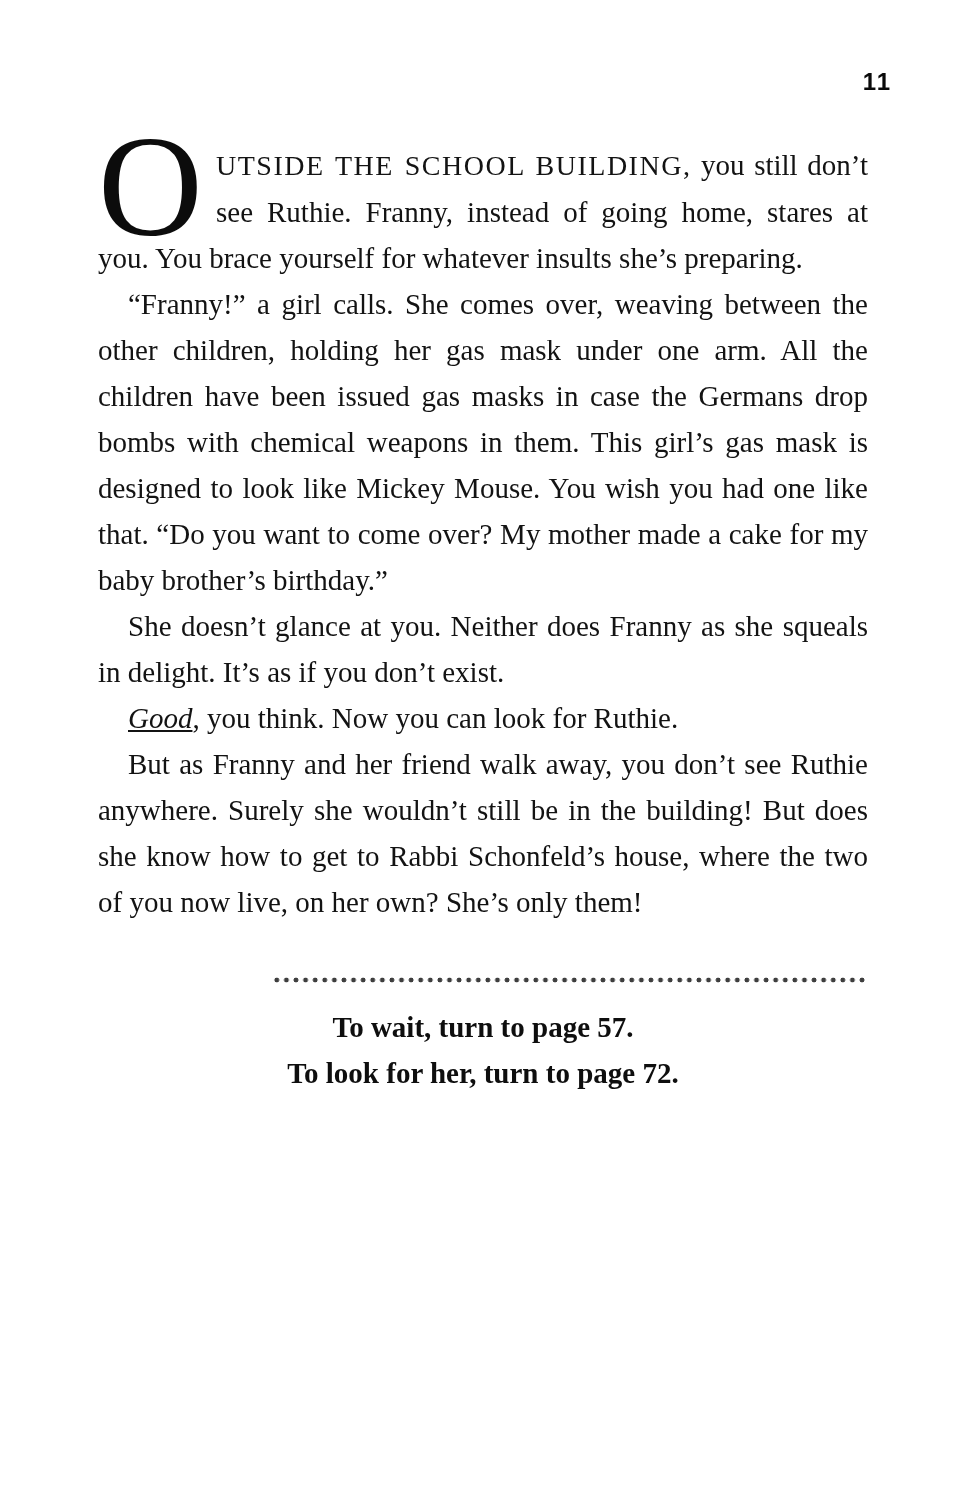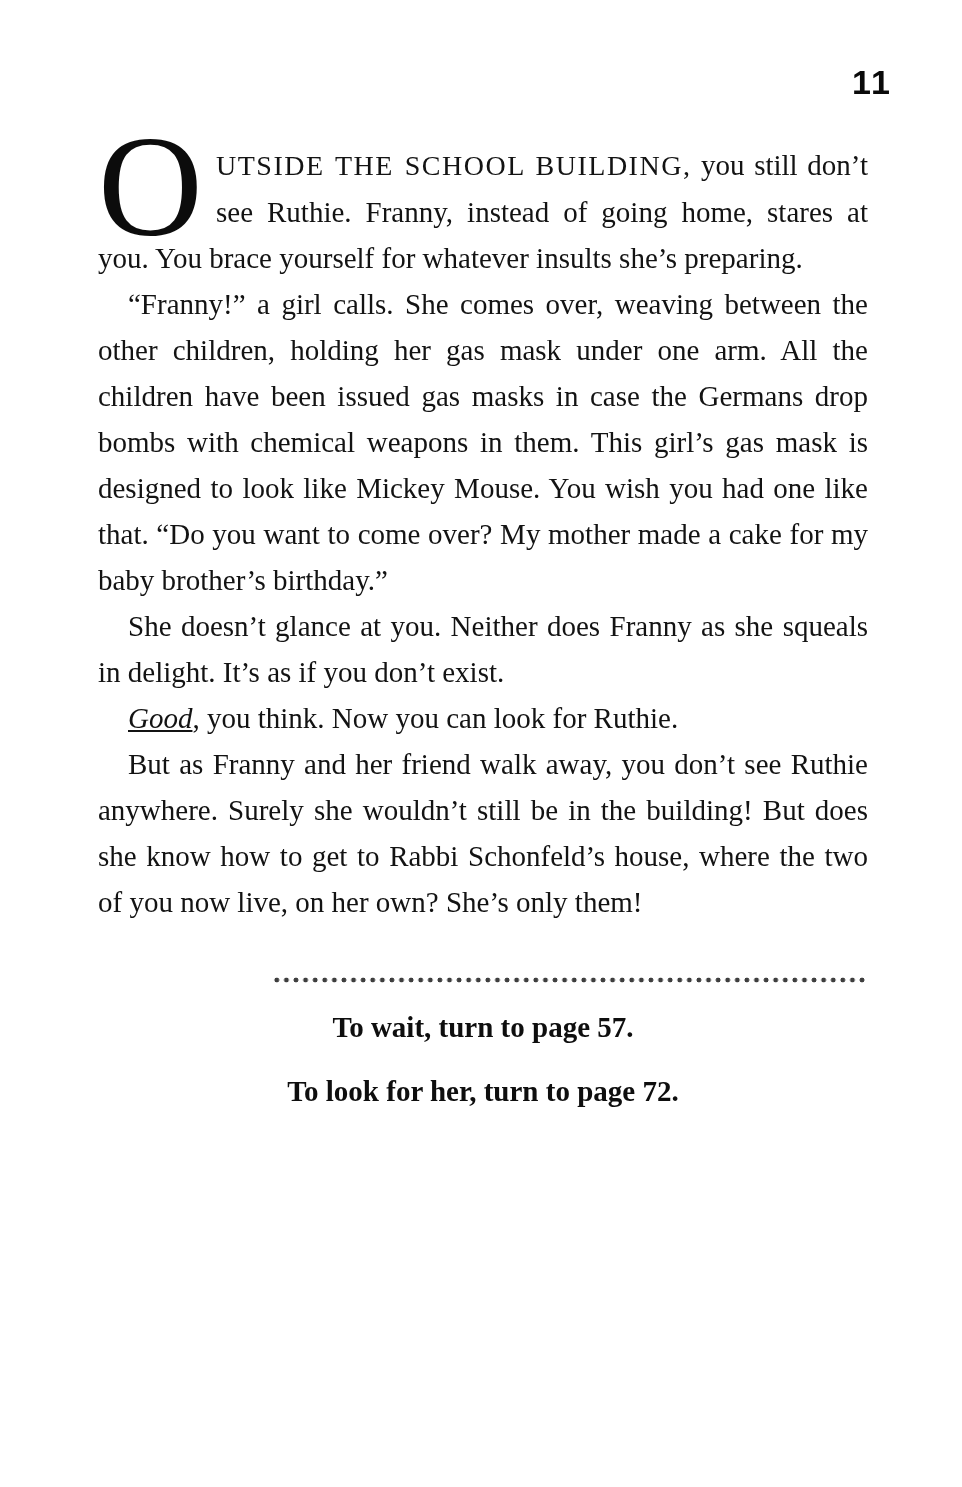--- a/index.html
+++ b/index.html
@@ -12,21 +12,21 @@
     padding: 66px 94px 0 98px;
     font-family: "Liberation Serif", "DejaVu Serif", serif;
     color: #131313;
     overflow: hidden;
   }
   .folio {
     text-align: right;
     margin-right: -24px;
     font-family: "Liberation Sans", "DejaVu Sans", sans-serif;
     font-weight: bold;
-    font-size: 34px;
+    font-size: 24px;
     line-height: 32px;
     letter-spacing: 2px;
     color: #0a0a0a;
   }
   .body-text {
     margin-top: 44px;
     font-size: 29px;
     line-height: 46px;
     text-align: justify;
   }
@@ -62,21 +62,21 @@
   }
   .choices { margin-top: 24px; }
   .choice {
     margin: 0;
     text-align: center;
     font-weight: bold;
     font-size: 29px;
     line-height: 40px;
     color: #0e0e0e;
   }
-  .choice + .choice { margin-top: 24px; }
+  .choice + .choice { margin-top: 6px; }
 </style>
 </head>
 <body>
 
 <div class="page">
 
   <div class="folio">11</div>
 
   <main class="body-text">
     <p class="para">

